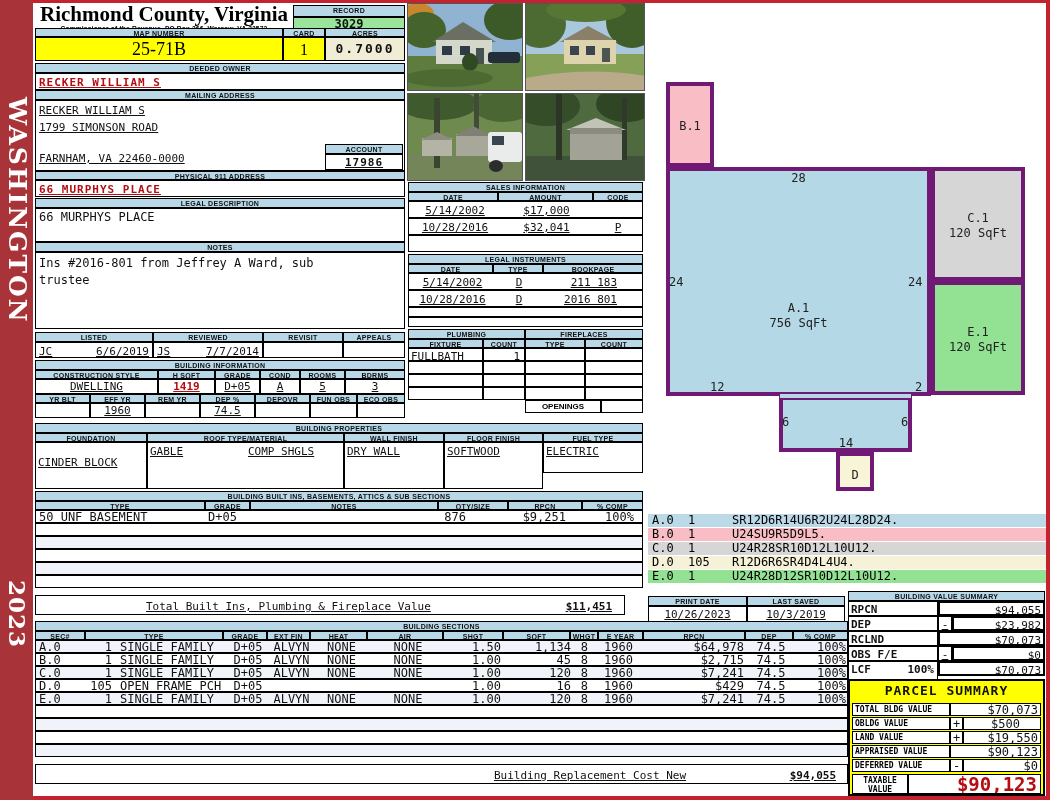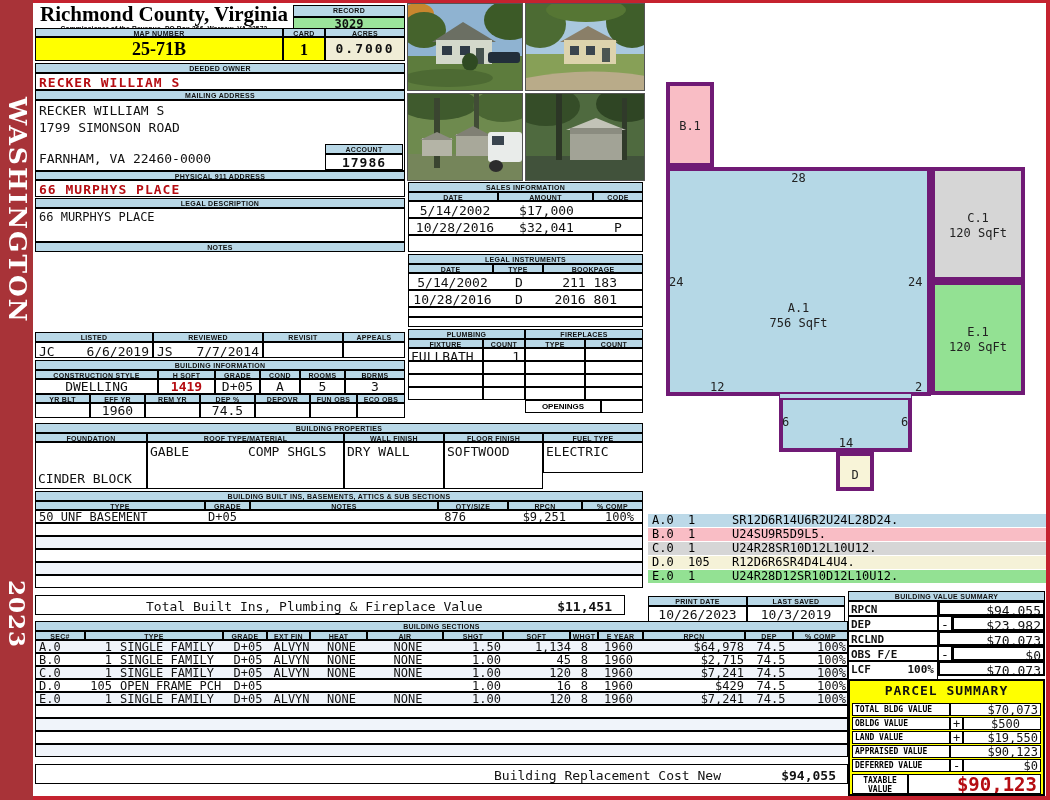--- a/index.html
+++ b/index.html
@@ -9,33 +9,33 @@
   .vtext{position:absolute;writing-mode:vertical-rl;color:#fff;
          font-family:"DejaVu Serif",serif;font-weight:bold;}
   .content{position:absolute;left:33px;top:3px;width:1013px;height:793px;background:#fff;}
   .b{position:absolute;box-sizing:border-box;}
   .h{background:#b9d8e7;border:1px solid #000;font:bold 7px "Liberation Sans",sans-serif;
      letter-spacing:.3px;text-align:center;line-height:9px;overflow:hidden;color:#111;}
   .c{border:1px solid #000;background:#fff;overflow:hidden;}
   .row{position:absolute;border:1px solid #000;background:#fff;box-sizing:border-box;overflow:hidden;}
   .sp{position:absolute;top:0;white-space:nowrap;}
   .m{font-family:"DejaVu Sans Mono","Liberation Mono",monospace;font-size:12px;line-height:13px;color:#111;}
-  .m13{font-size:13px;line-height:15px;}
+  .m13{font-size:11px;line-height:15px;text-decoration:underline;}
   .m11{font-size:11px;line-height:12px;}
   .bold{font-weight:bold;}
   .red{color:#b50d12;}
   .cen{text-align:center;}
   .rt{text-align:right;}
   .pale{background:#f0f4fa;}
   .yellow{background:#ffff00;}
   .cream{background:#f0edd6;}
   .green{background:#9be49b;}
   .title{font-family:"Liberation Serif",serif;font-weight:bold;font-size:21px;line-height:21px;text-align:center;}
   .subtitle{font-size:6.6px;font-weight:bold;text-align:center;letter-spacing:.2px;}
-  .serifval{font-family:"Liberation Serif",serif;font-weight:bold;}
+  .serifval{font-family:"Liberation Serif",serif;font-weight:normal;}
   .dim{font-family:"DejaVu Sans Mono",monospace;font-size:12px;color:#222;position:absolute;}
   .skbox{position:absolute;border:4px solid #701a75;box-sizing:border-box;}
   .sklab{font-family:"DejaVu Sans Mono",monospace;font-size:12px;line-height:15px;color:#222;text-align:center;}
   .coderow{position:absolute;height:13px;display:flex;font-family:"DejaVu Sans Mono",monospace;
            font-size:12px;line-height:13px;}
   .photo{position:absolute;border:1px solid #555;box-sizing:border-box;overflow:hidden;}
 </style>
 </head>
 <body>
 
@@ -73,20 +73,23 @@
     <div class="b h" style="left:292px;top:141px;width:78px;height:10px;">ACCOUNT</div>
     <div class="b c m m13 bold cen" style="left:292px;top:151px;width:78px;height:16px;line-height:15px;letter-spacing:1px;">17986</div>
 
     <div class="b h" style="left:2px;top:168px;width:370px;height:9px;">PHYSICAL 911 ADDRESS</div>
     <div class="b c m m13 bold red" style="left:2px;top:177px;width:370px;height:17px;padding:1px 0 0 3px;letter-spacing:1px;">66 MURPHYS PLACE</div>
 
     <div class="b h" style="left:2px;top:195px;width:370px;height:10px;">LEGAL DESCRIPTION</div>
     <div class="b c m" style="left:2px;top:205px;width:370px;height:34px;padding:2px 0 0 3px;">66 MURPHYS PLACE</div>
 
     <div class="b h" style="left:2px;top:239px;width:370px;height:10px;">NOTES</div>
+    <div class="b c" style="left:2px;top:249px;width:370px;height:77px;">
+      <div class="m" style="width:300px;padding:2px 0 0 3px;line-height:17px;white-space:normal;">Ins #2016-801 from Jeffrey A Ward, sub trustee</div>
+    </div>
 
     <div class="b h" style="left:2px;top:329px;width:118px;height:10px;">LISTED</div>
     <div class="b h" style="left:120px;top:329px;width:110px;height:10px;">REVIEWED</div>
     <div class="b h" style="left:230px;top:329px;width:80px;height:10px;">REVISIT</div>
     <div class="b h" style="left:310px;top:329px;width:62px;height:10px;">APPEALS</div>
     <div class="b c" style="left:2px;top:339px;width:118px;height:16px;">
       <span class="m m13 sp" style="left:3px;top:1px;">JC</span>
       <span class="m m13 sp" style="right:3px;top:1px;">6/6/2019</span>
     </div>
     <div class="b c" style="left:120px;top:339px;width:110px;height:16px;">
@@ -245,21 +248,21 @@
     <div class="b c cen" style="left:492px;top:397px;width:76px;height:13px;font:bold 8px 'Liberation Sans',sans-serif;line-height:12px;">OPENINGS</div>
     <div class="b c" style="left:568px;top:397px;width:42px;height:13px;"></div>
 
     <div class="b h" style="left:2px;top:420px;width:608px;height:10px;">BUILDING PROPERTIES</div>
     <div class="b h" style="left:2px;top:430px;width:112px;height:9px;">FOUNDATION</div>
     <div class="b h" style="left:114px;top:430px;width:197px;height:9px;">ROOF TYPE/MATERIAL</div>
     <div class="b h" style="left:311px;top:430px;width:100px;height:9px;">WALL FINISH</div>
     <div class="b h" style="left:411px;top:430px;width:99px;height:9px;">FLOOR FINISH</div>
     <div class="b h" style="left:510px;top:430px;width:100px;height:9px;">FUEL TYPE</div>
     <div class="b c" style="left:2px;top:439px;width:112px;height:47px;">
-      <span class="m m13 sp" style="left:2px;top:28px;">CINDER BLOCK</span>
+      <span class="m m13 sp" style="left:2px;top:12px;">CINDER BLOCK</span>
     </div>
     <div class="b c" style="left:114px;top:439px;width:197px;height:47px;">
       <span class="m m13 sp" style="left:2px;top:1px;">GABLE</span>
       <span class="m m13 sp" style="left:100px;top:1px;">COMP SHGLS</span>
     </div>
     <div class="b c" style="left:311px;top:439px;width:100px;height:47px;">
       <span class="m m13 sp" style="left:2px;top:1px;">DRY WALL</span>
     </div>
     <div class="b c" style="left:411px;top:439px;width:99px;height:47px;">
       <span class="m m13 sp" style="left:2px;top:1px;">SOFTWOOD</span>

